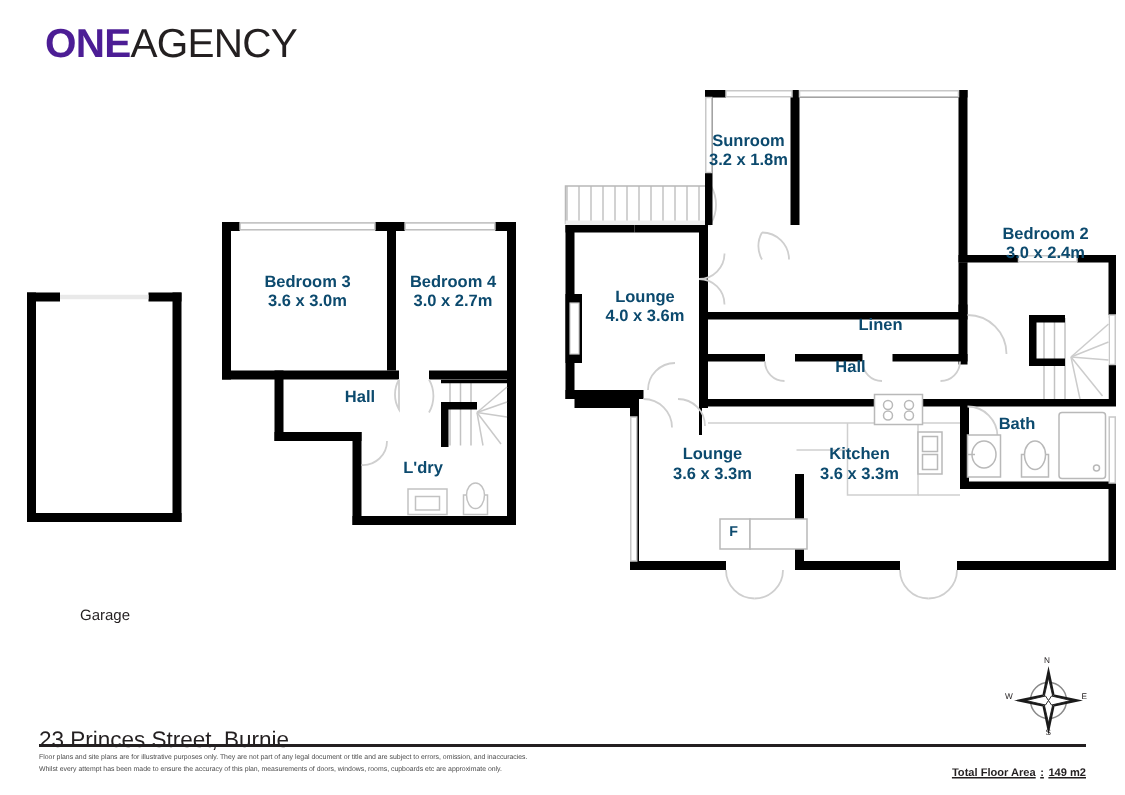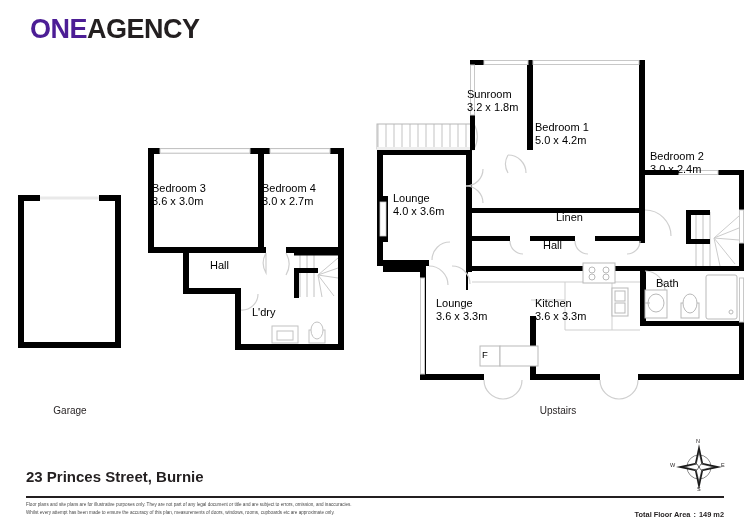--- a/index.html
+++ b/index.html
@@ -9,40 +9,40 @@
     font-family:"Liberation Sans", sans-serif;
     color:#231f20;
     overflow:hidden;
     position:relative;
   }
   #stage{position:relative;width:750px;height:530px;}
 
   
   .logo{position:absolute;left:30px;top:14px;font-size:27px;font-weight:bold;letter-spacing:-0.5px;}
   .logo .one{color:#4c1d95;text-align:right;}
-  .logo .agency{color:#231f20;font-weight:bold;}
+  .logo .agency{color:#231f20;font-weight:normal;}
 
   
   #plan{position:absolute;left:0;top:0;width:750px;height:530px;}
 
   
-  .rlabel{position:absolute;line-height:1.18;color:#000000;
-          font-family:"Liberation Sans", sans-serif;pointer-events:none;}
+  .rlabel{position:absolute;text-align:center;line-height:1.18;color:#0c4a6e;
+          font-family:"Liberation Sans", sans-serif;pointer-events:none;font-weight:bold;}
   .rlabel .nm{display:block;font-size:11px;}
   .rlabel .dm{display:block;font-size:11px;}
   .rlabel.sm .nm{font-size:9.5px;}
 
   
   .caption{position:absolute;font-size:10px;color:#231f20;text-align:center;}
 
   
-  .addr{position:absolute;left:26px;top:468px;font-size:15px;color:#231f20;font-weight:700;}
+  .addr{position:absolute;left:26px;top:485px;font-size:15px;color:#231f20;font-weight:400;}
   .rule{position:absolute;left:26px;top:496px;width:698px;height:1.6px;background:#231f20;}
   .disc{position:absolute;left:26px;top:501px;width:430px;font-size:4.6px;line-height:1.85;color:#4a4a4a;}
-  .tfa{position:absolute;right:26px;top:510px;font-size:7.4px;font-weight:bold;color:#231f20;white-space:nowrap;}
+  .tfa{position:absolute;right:26px;top:510px;font-size:7.4px;font-weight:bold;color:#231f20;white-space:nowrap;text-decoration:underline;}
   .tfa .sep{padding:0 3px;}
 
   
   .compass{position:absolute;left:668px;top:438px;width:62px;height:58px;}
   .compass .c-lab{position:absolute;font-size:5.5px;color:#231f20;}
   .c-n{left:28px;top:0px;}
   .c-e{left:53px;top:24px;}
   .c-s{left:29px;top:48px;}
   .c-w{left:2px;top:24px;}
 </style>
@@ -346,24 +346,20 @@
     <span class="nm">Hall</span>
   </div>
   <div class="rlabel" style="left:252px;top:306px;width:60px;">
     <span class="nm">L'dry</span>
   </div>
 
   <div class="rlabel" style="left:467px;top:88px;width:64px;">
     <span class="nm">Sunroom</span>
     <span class="dm">3.2 x 1.8m</span>
   </div>
-  <div class="rlabel" style="left:535px;top:121px;width:106px;">
-    <span class="nm">Bedroom 1</span>
-    <span class="dm">5.0 x 4.2m</span>
-  </div>
   <div class="rlabel" style="left:650px;top:150px;width:94px;">
     <span class="nm">Bedroom 2</span>
     <span class="dm">3.0 x 2.4m</span>
   </div>
   <div class="rlabel" style="left:393px;top:192px;width:74px;">
     <span class="nm">Lounge</span>
     <span class="dm">4.0 x 3.6m</span>
   </div>
   <div class="rlabel" style="left:436px;top:297px;width:78px;">
     <span class="nm">Lounge</span>
@@ -380,21 +376,20 @@
     <span class="nm">Hall</span>
   </div>
   <div class="rlabel" style="left:656px;top:277px;width:44px;">
     <span class="nm">Bath</span>
   </div>
   <div class="rlabel sm" style="left:482px;top:349px;width:14px;">
     <span class="nm">F</span>
   </div>
 
   <div class="caption" style="left:20px;top:405px;width:100px;">Garage</div>
-  <div class="caption" style="left:500px;top:405px;width:116px;">Upstairs</div>
 
   <div class="compass">
     <svg width="62" height="58" viewBox="0 0 62 58">
       <circle cx="31" cy="29" r="12" fill="none" stroke="#8a8a8a" stroke-width="1"></circle>
       <polygon points="31,6 35,25 31,29 27,25" fill="#1a1a1a"></polygon>
       <polygon points="31,52 35,33 31,29 27,33" fill="#1a1a1a"></polygon>
       <polygon points="8,29 27,25 31,29 27,33" fill="#1a1a1a"></polygon>
       <polygon points="54,29 35,25 31,29 35,33" fill="#1a1a1a"></polygon>
       <polygon points="31,14 34,27 31,29 28,27" fill="#ffffff" stroke="#1a1a1a" stroke-width="0.6"></polygon>
       <polygon points="31,44 34,31 31,29 28,31" fill="#ffffff" stroke="#1a1a1a" stroke-width="0.6"></polygon>

